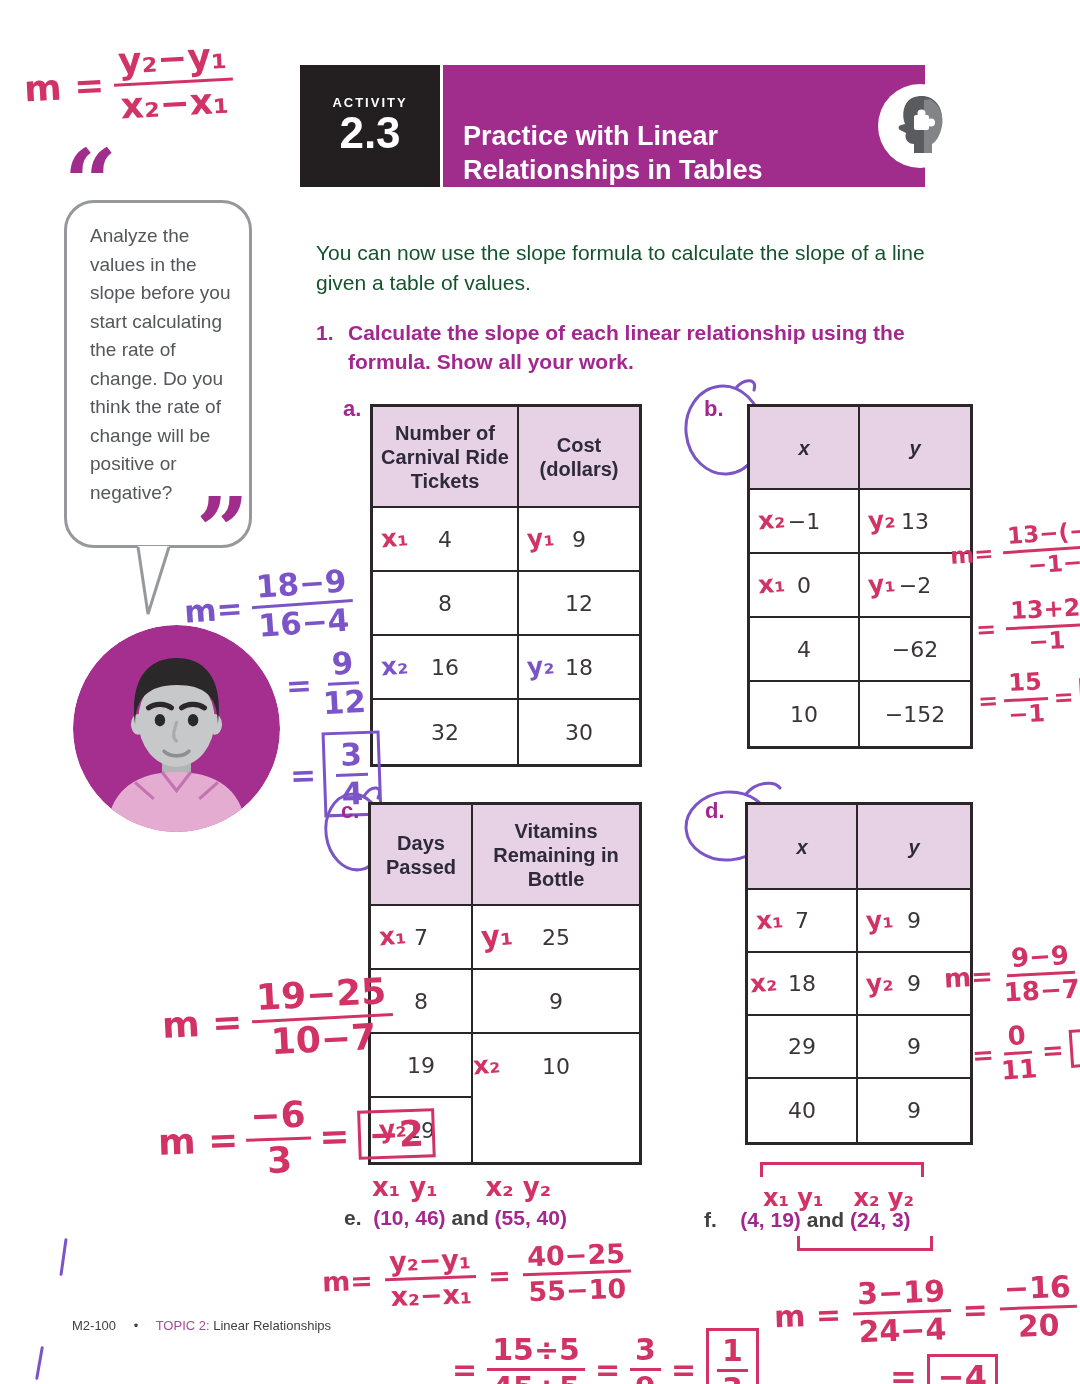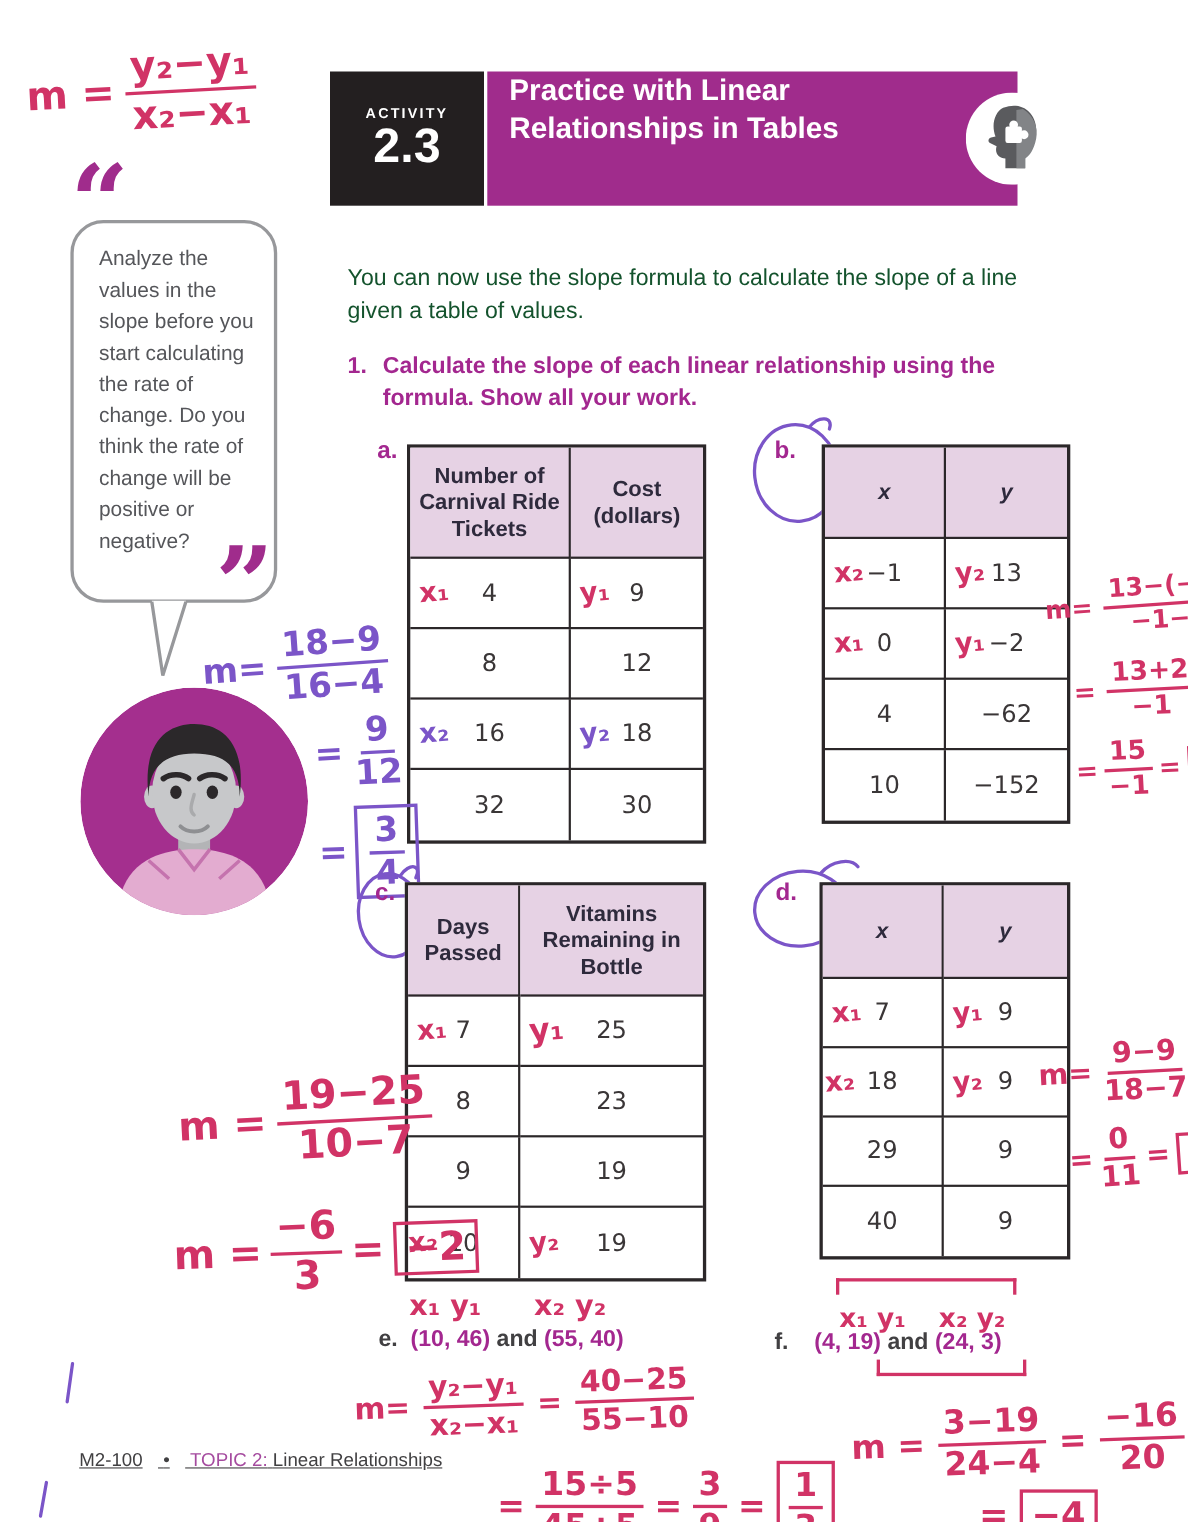--- a/index.html
+++ b/index.html
@@ -15,21 +15,21 @@
   .frac .n{border-bottom:3px solid currentColor;padding:0 5px 2px;}
   .frac .d{padding-top:1px;}
   .boxed{border:3px solid currentColor;padding:1px 8px;display:inline-block;}
 
   
   .activity-box{position:absolute;left:300px;top:65px;width:140px;height:122px;background:#231F20;
         color:#fff;display:flex;flex-direction:column;align-items:center;justify-content:center;}
   .activity-label{font-size:13px;font-weight:bold;letter-spacing:2px;}
   .activity-number{font-size:44px;font-weight:bold;line-height:1.05;}
   .banner{position:absolute;left:443px;top:65px;width:482px;height:122px;background:#A02C8C;
-        display:flex;flex-direction:column;justify-content:flex-start;padding-left:20px;box-sizing:border-box;}
+        display:flex;flex-direction:column;justify-content:flex-end;padding-left:20px;box-sizing:border-box;}
   .banner .t{color:#fff;font-size:27px;font-weight:bold;line-height:34px;}
   .head-badge{position:absolute;left:878px;top:84px;width:84px;height:84px;}
 
   
   .bubble{position:absolute;left:64px;top:200px;width:188px;height:348px;border:3px solid #97989B;
         border-radius:30px;box-sizing:border-box;background:#fff;}
   .bubble-text{position:absolute;left:26px;top:24px;width:140px;font-size:19px;line-height:1.5;color:#55565A;}
   .quote{position:absolute;font-family:"DejaVu Serif",serif;font-weight:bold;color:#A02C8C;
         font-size:92px;line-height:50px;}
   .bubble-tail{position:absolute;left:135px;top:546px;}
@@ -53,21 +53,21 @@
   .circle-annot{position:absolute;}
 
   
   .coord-line{position:absolute;font-size:21px;font-weight:bold;color:#414042;white-space:nowrap;}
   .coord-line .c{color:#A3278F;}
 
   .bracket-top{position:absolute;height:12px;border:3px solid #D13366;border-bottom:none;}
   .bracket-bottom{position:absolute;height:12px;border:3px solid #D13366;border-top:none;}
 
   
-  .footer{position:absolute;left:72px;top:1318px;font-size:17px;color:#414042;white-space:nowrap;text-decoration:underline;}
+  .footer{position:absolute;left:72px;top:1318px;font-size:13px;color:#414042;white-space:nowrap;}
   .footer .topic{color:#A54B9F;}
   .footer .sp{display:inline-block;width:14px;}
 
   .stray{position:absolute;width:3px;background:#7B55C8;border-radius:2px;}
 </style>
 </head>
 <body>
 
 <div class="page">
 
@@ -279,23 +279,20 @@
         <span class="val">7</span>
       </div>
     <div class="td">
         <span class="mark hw pink" style="font-size:29px;">y₁</span>
         <span class="val">25</span>
       </div>
     <div class="td">
         <span class="val">8</span>
       </div>
     <div class="td">
-        <span class="val">23</span>
-      </div>
-    <div class="td">
         <span class="val">9</span>
       </div>
     <div class="td">
         <span class="val">19</span>
       </div>
     <div class="td">
         <span class="mark hw pink" style="left:0;">x₂</span>
         <span class="val">10</span>
       </div>
     <div class="td">

